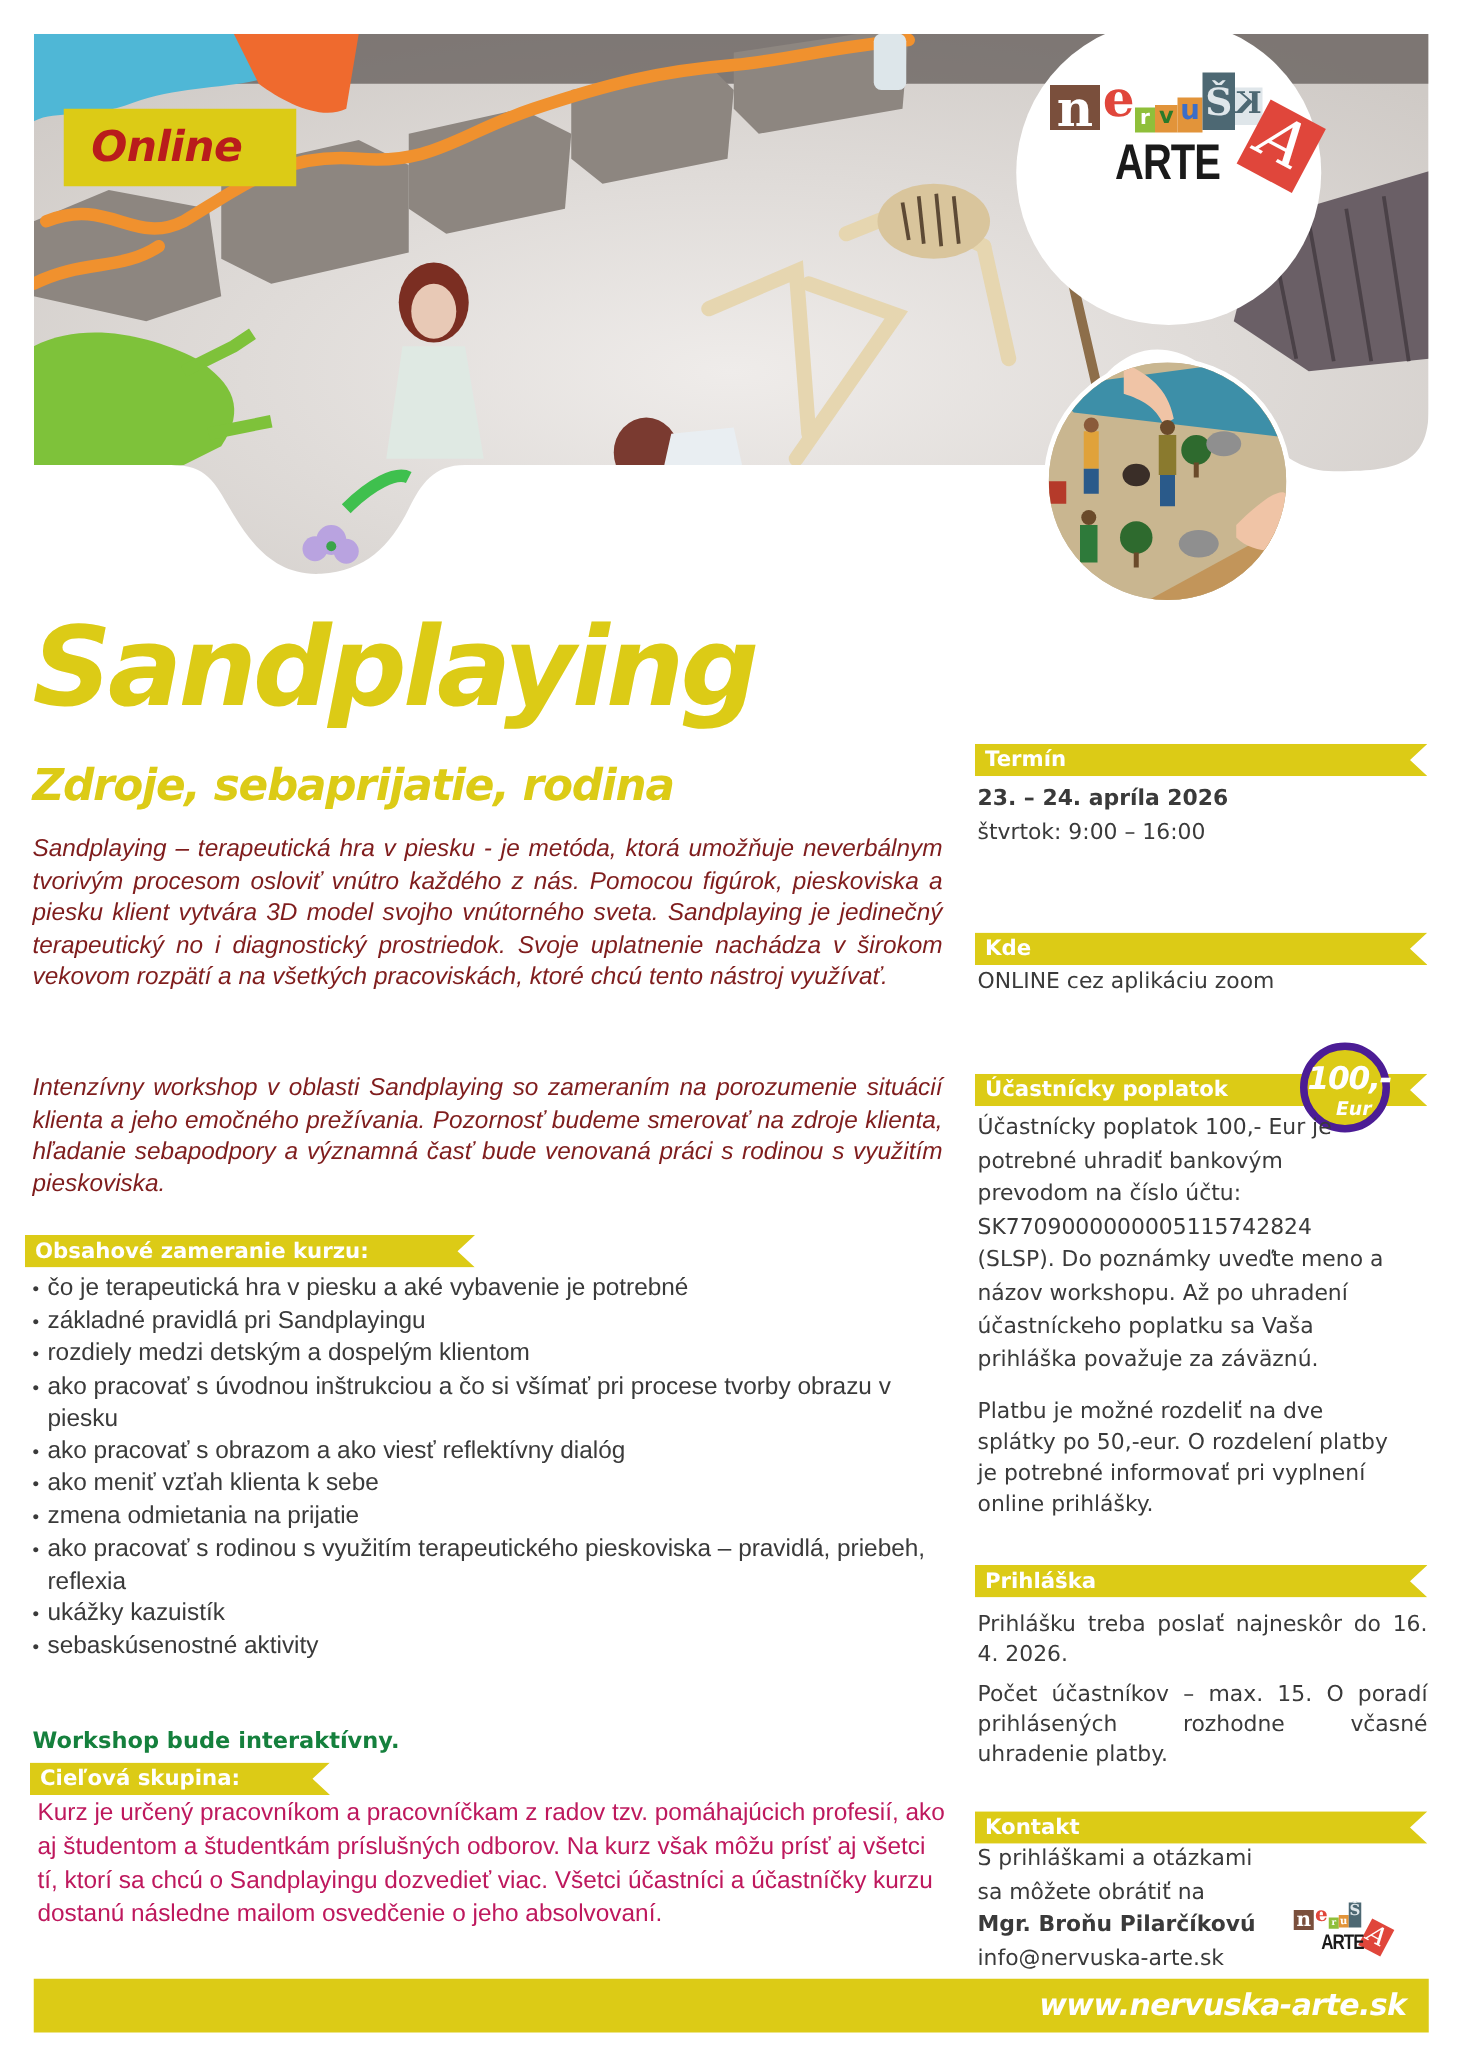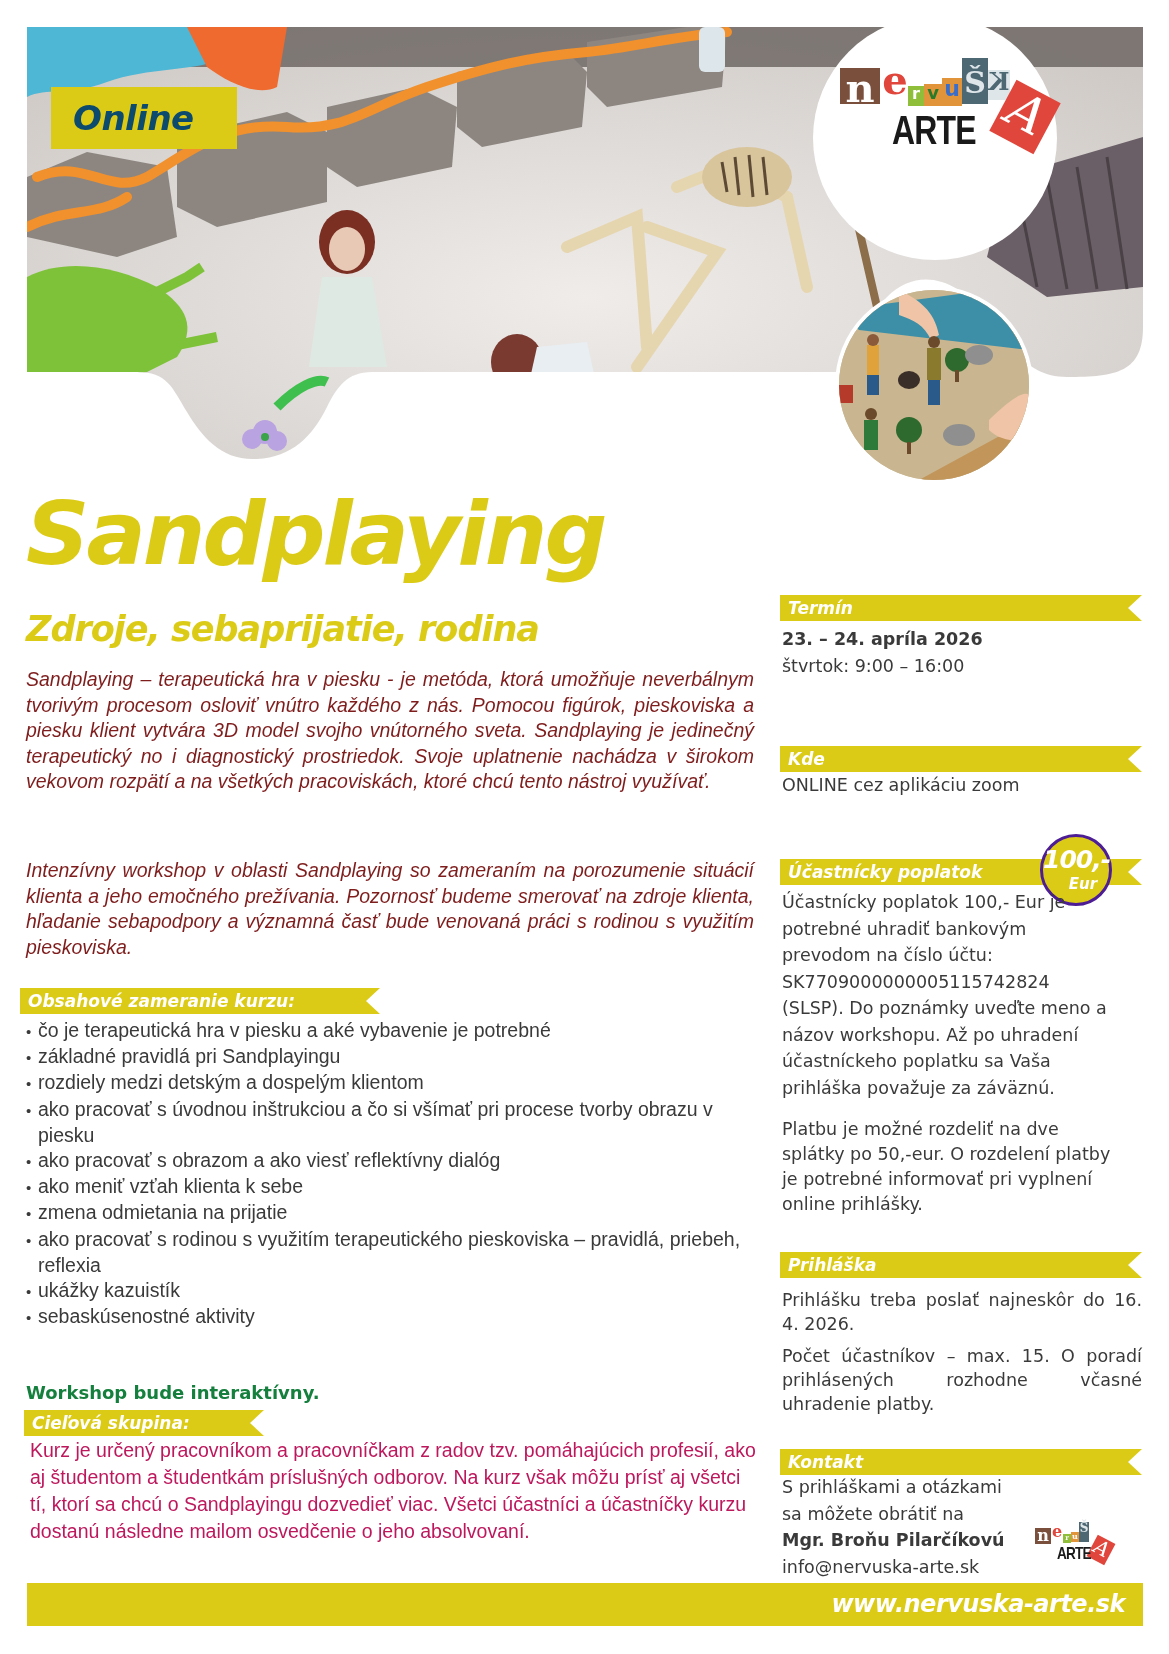--- a/index.html
+++ b/index.html
@@ -7,21 +7,21 @@
   body { position: relative; font-family: "DejaVu Sans", sans-serif; color: #3a3a3a; }
 
   
   .hero {
     position: absolute; left: 27px; top: 27px; width: 1116px; height: 450px;
     overflow: hidden;
   }
   .hero svg { display: block; }
   .online-badge {
     position: absolute; left: 24px; top: 60px; width: 186px; height: 62px;
-    background: #dccb16; color: #0c4a6e;
+    background: #dccb16; color: #b91c1c;
     font-family: "DejaVu Sans", sans-serif; font-weight: bold; font-style: italic;
     font-size: 34px; line-height: 62px; padding-left: 22px; letter-spacing: -0.5px;
   }
   .logo-circle {
     position: absolute; left: 813px; top: 16px; width: 244px; height: 244px;
     border-radius: 50%; background: #fff;
   }
   .logo-wrap { position: absolute; left: 840px; top: 48px; width: 200px; height: 110px; }
   .logo-letter {
     position: absolute; font-family: "DejaVu Serif", serif; font-weight: bold;
@@ -50,21 +50,21 @@
   }
 
   
   .intro {
     position: absolute; left: 26px; width: 728px;
     font-family: "Liberation Sans", sans-serif; font-style: italic;
     font-size: 19.5px; line-height: 25.5px; color: #7f1d1d; text-align: justify;
   }
   .ribbon {
     position: absolute; height: 26px; background: #dccb16; color: #fff;
-    font-family: "DejaVu Sans", sans-serif; font-weight: bold; font-style: italic;
+    font-family: "DejaVu Sans", sans-serif; font-weight: bold; 
     font-size: 17px; line-height: 26px; padding-left: 8px;
     clip-path: polygon(0 0, 100% 0, calc(100% - 14px) 50%, 100% 100%, 0 100%);
   }
   .bullets {
     position: absolute; left: 26px; top: 1018px; width: 730px; list-style: none;
     font-family: "Liberation Sans", sans-serif; font-size: 19.5px; line-height: 25.2px; color: #3a3a3a;
   }
   .bullets li { padding-left: 12px; text-indent: -12px; }
   .bullets li::before { content: "\2022"; display: inline-block; width: 12px; text-indent: 0; font-size: 15px; }
   .interactive {
@@ -77,21 +77,21 @@
   }
 
   
   .rtext {
     position: absolute; left: 782px; width: 360px;
     font-family: "DejaVu Sans", sans-serif; font-size: 17.5px; line-height: 26.5px; color: #3a3a3a;
   }
   .rtext .b { font-weight: bold; }
   .price-badge {
     position: absolute; left: 1040px; top: 834px; width: 72px; height: 72px;
-    border-radius: 50%; background: #dccb16; border: 3px solid #4c1d95; color: #fff;
+    border-radius: 50%; background: #dccb16; border: 6px solid #4c1d95; color: #fff;
     font-family: "DejaVu Sans", sans-serif; font-weight: bold; font-style: italic; text-align: center;
   }
   .price-badge .amt { position: absolute; left: 0; right: 0; top: 10px; font-size: 25px; line-height: 1; letter-spacing: -1px; }
   .price-badge .cur { position: absolute; left: 14px; right: 0; top: 40px; font-size: 15px; line-height: 1; }
 
   .small-logo { position: absolute; left: 1035px; top: 1520px; width: 76px; height: 60px; }
 
   
   .footer {
     position: absolute; left: 27px; top: 1583px; width: 1116px; height: 43px;

